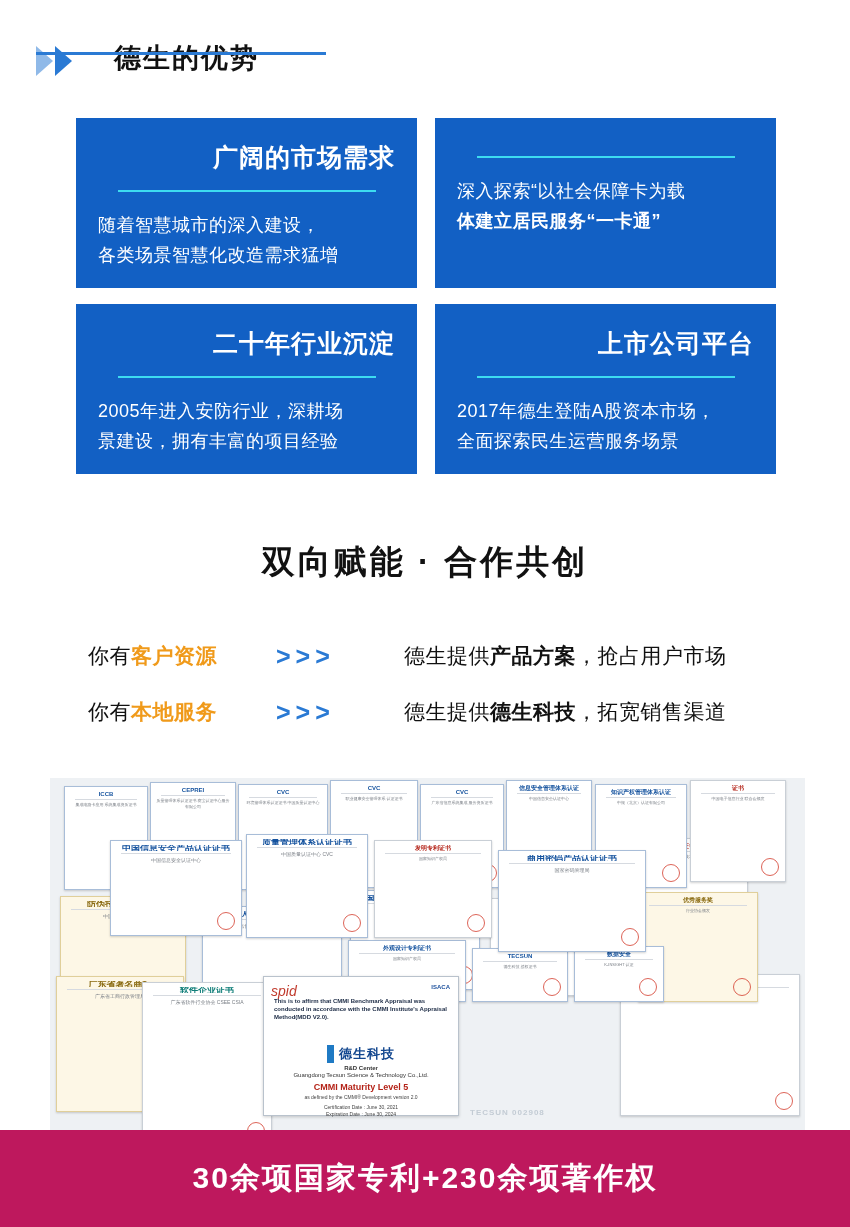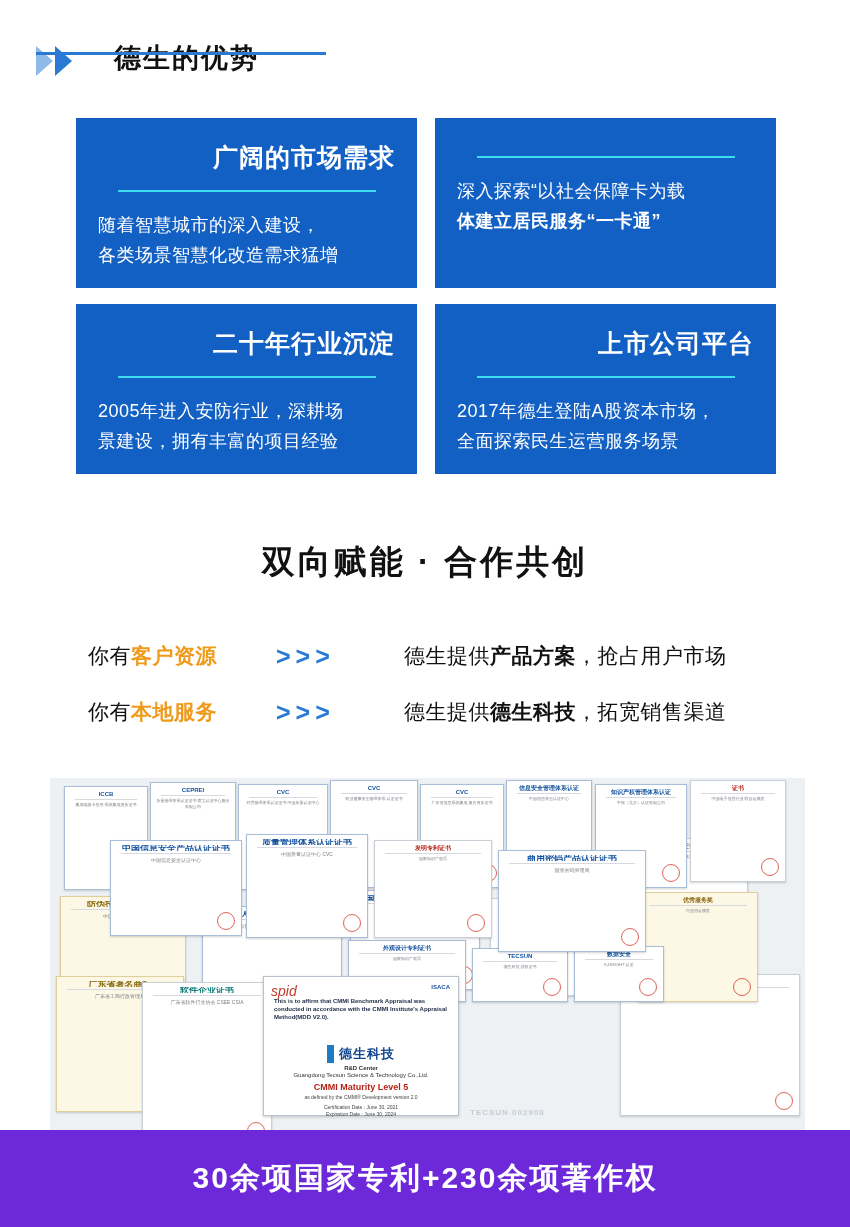--- a/index.html
+++ b/index.html
@@ -283,21 +283,21 @@
     opacity: 0.8;
   }
 
   
   .bottom-bar {
     position: absolute;
     left: 0;
     bottom: 0;
     width: 850px;
     height: 97px;
-    background: #6d28d9;
+    background: #be185d;
     display: flex;
     align-items: center;
     justify-content: center;
   }
   .bottom-bar .txt {
     font-size: 30px;
     font-weight: bold;
     color: #ffffff;
     letter-spacing: 2px;
   }

